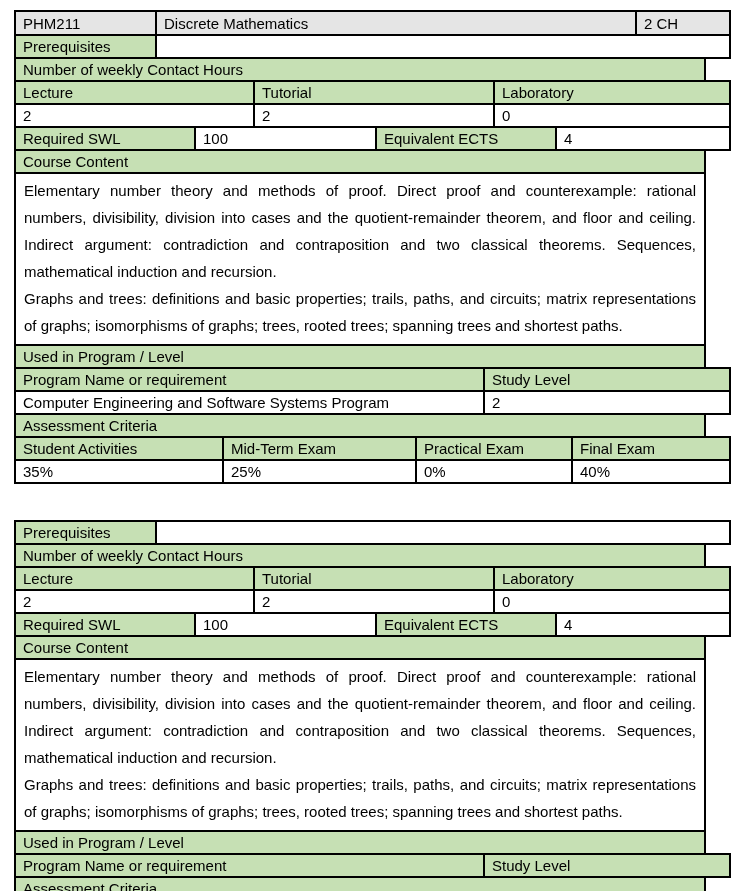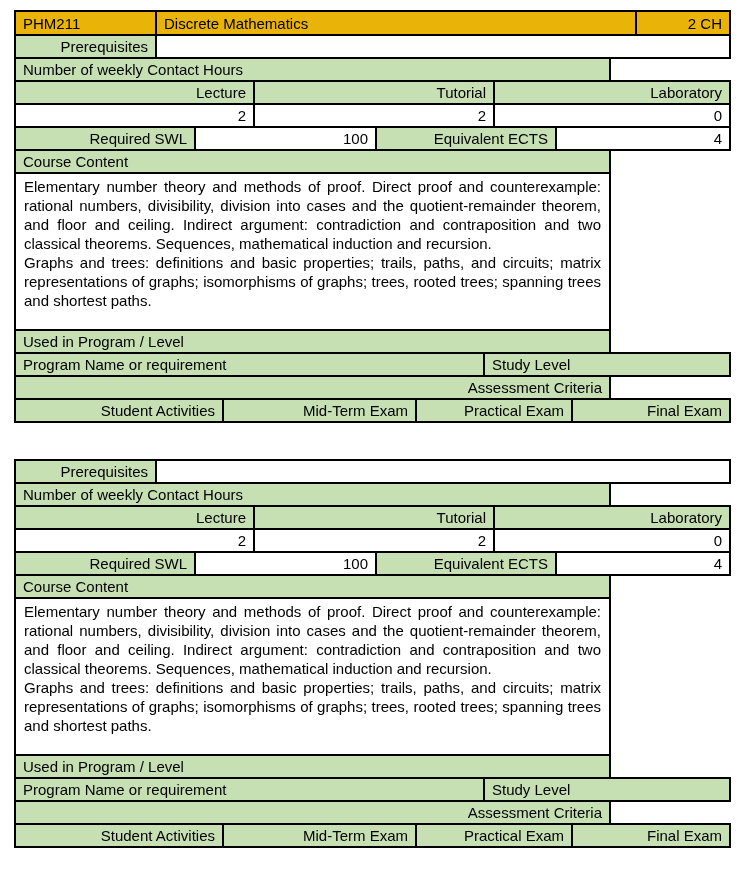--- a/index.html
+++ b/index.html
@@ -21,46 +21,46 @@
   .course-block {
     width: 715px;
     margin-left: 14px;
   }
   .course-block + .course-block {
     margin-top: 36px;
   }
   table.seg {
     border-collapse: collapse;
     table-layout: fixed;
-    width: 597px;
+    width: 692px;
     margin-top: -2px;
   }
   .course-block > table.seg:first-child {
     margin-top: 0;
   }
   td {
     border: 2px solid #000000;
     font-size: 15px;
     line-height: 19px;
     height: 21px;
     padding: 0 7px;
     vertical-align: middle;
     overflow: hidden;
     white-space: nowrap;
   }
   tr.r1 td { height: 22px; }
   td.green { background: #C6E0B4; }
-  td.blue  { background: #eab308; }
-  td.center { text-align: right; }
+  td.blue  { background: #e5e5e5; }
+  td.center { text-align: left; }
   td.content-cell {
     white-space: normal;
     height: auto;
     text-align: justify;
-    line-height: 19px;
-    padding: 3px 8px 19px 8px;
+    line-height: 27px;
+    padding: 3px 8px 5px 8px;
   }
   td.content-cell p { margin: 0; }
 </style>
 </head>
 <body>
 
 <div class="page">
 
   <div class="course-block">
 
@@ -167,20 +167,24 @@
     <table class="seg">
       <colgroup>
           <col style="width:469px">
           <col style="width:246px">
         </colgroup>
       <tbody>
           <tr>
         <td class="green">Program Name or requirement</td>
         <td class="green">Study Level</td>
       </tr>
+      <tr>
+        <td>Computer Engineering and Software Systems Program</td>
+        <td class="center">2</td>
+      </tr>
     </tbody>
       </table>
 
     <table class="seg">
       <tbody>
           <tr>
         <td class="green center">Assessment Criteria</td>
       </tr>
     </tbody>
       </table>
@@ -192,20 +196,26 @@
           <col style="width:156px">
           <col style="width:158px">
         </colgroup>
       <tbody>
           <tr>
         <td class="green center">Student Activities</td>
         <td class="green center">Mid-Term Exam</td>
         <td class="green center">Practical Exam</td>
         <td class="green center">Final Exam</td>
       </tr>
+      <tr>
+        <td class="center">35%</td>
+        <td class="center">25%</td>
+        <td class="center">0%</td>
+        <td class="center">40%</td>
+      </tr>
     </tbody>
       </table>
 
   </div>
 
   <div class="course-block">
 
 
     <table class="seg">
       <colgroup>

